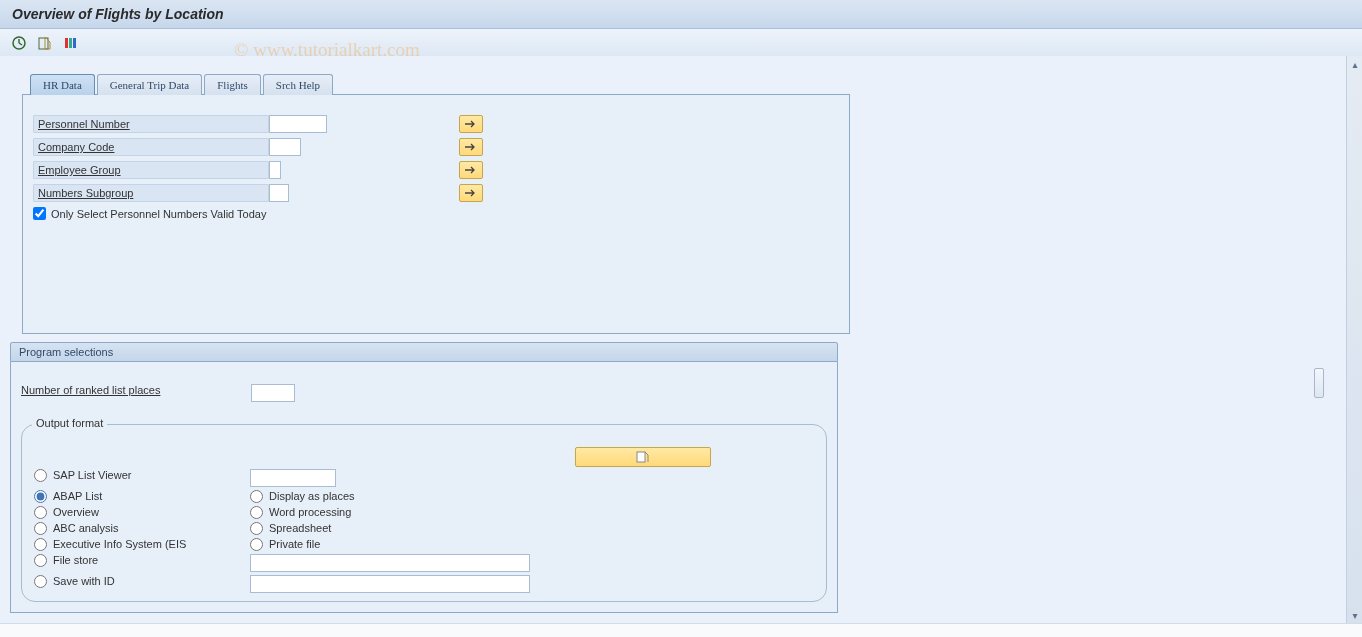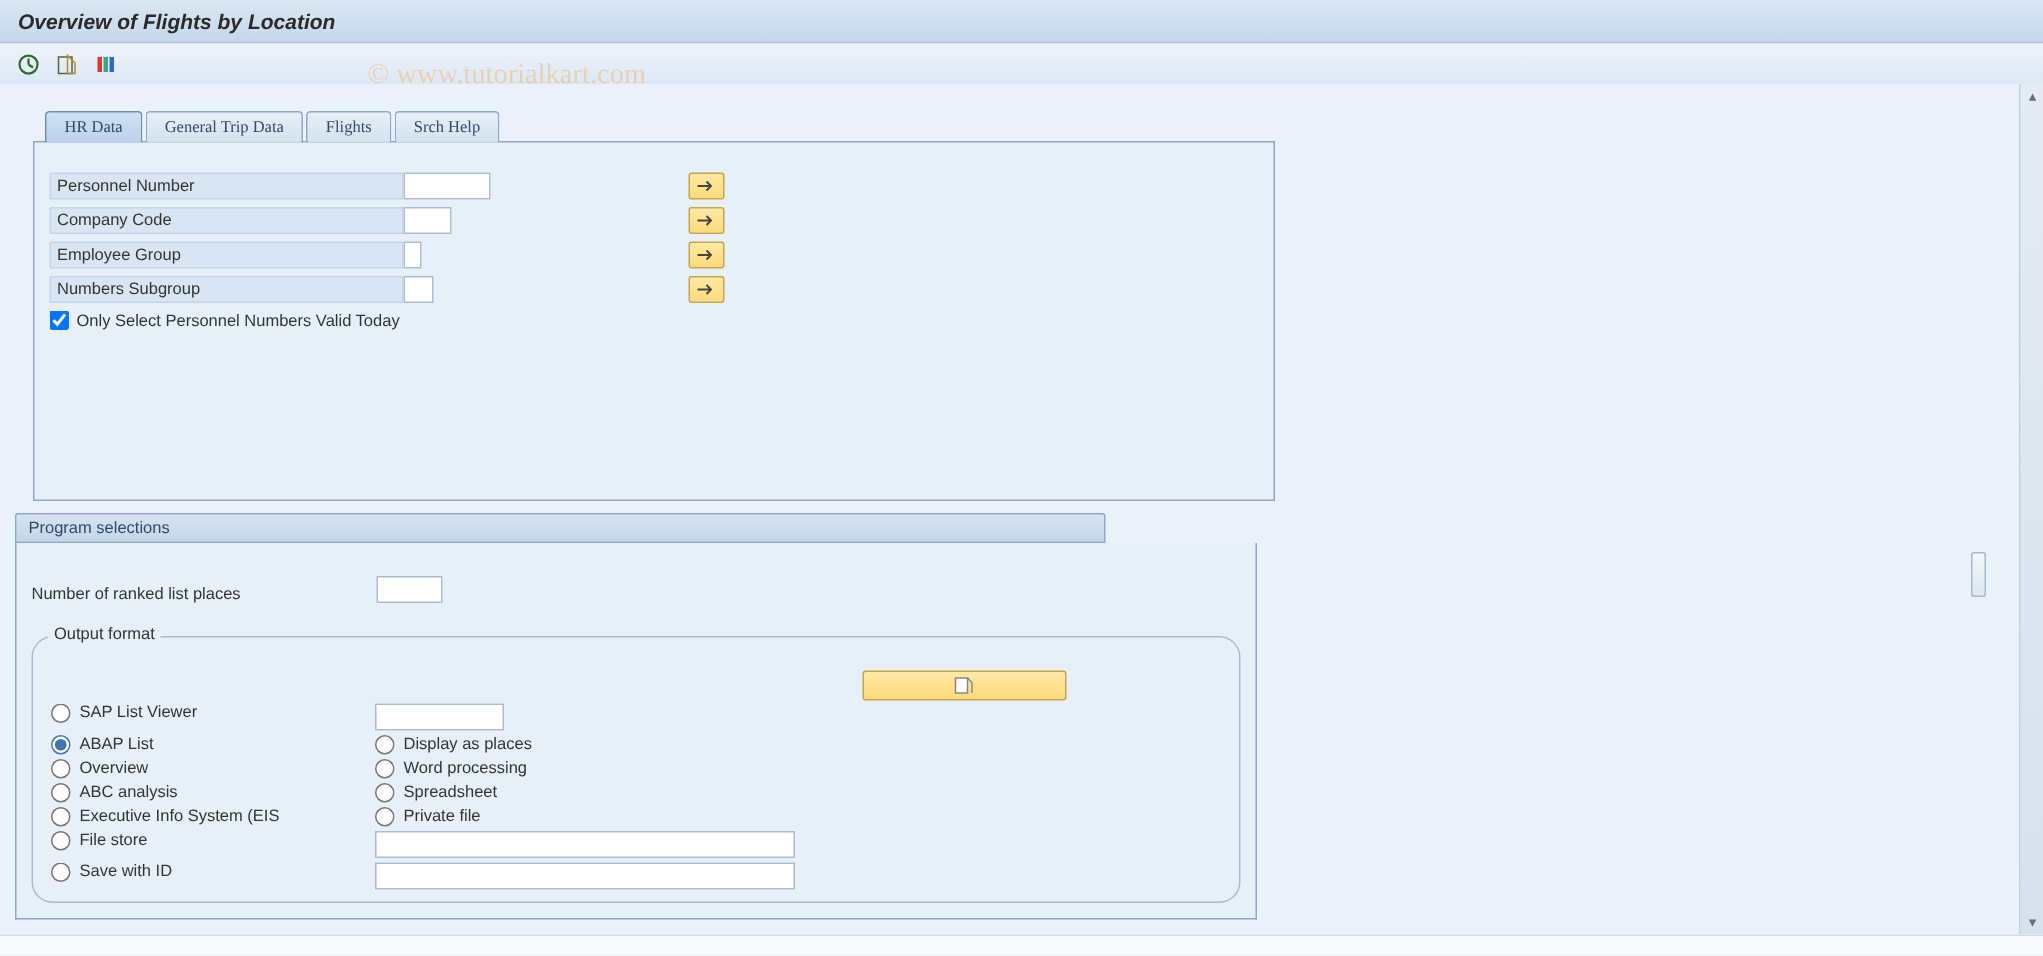--- a/index.html
+++ b/index.html
@@ -34,21 +34,21 @@
     .toolbar-icon {
       width: 18px; height: 18px;
       display: inline-flex;
       align-items: center;
       justify-content: center;
       cursor: pointer;
     }
     .watermark {
       position: absolute;
       top: 39px;
-      left: 245px;
+      left: 234px;
       color: rgba(255,140,0,0.28);
       font-size: 19px;
       font-family: Georgia, serif;
       pointer-events: none;
       z-index: 10;
     }
     .content-area {
       position: absolute;
       top: 56px;
       left: 0;
@@ -98,21 +98,21 @@
     }
     .tab-panel {
       border: 1px solid #8ea8c7;
       background: #e7eff8;
       margin-top: -1px;
       padding: 20px 10px 10px 10px;
       width: 828px;
       height: 240px;
       position: relative;
     }
-    .field-row { display:flex; align-items:flex-end; margin-bottom: 5px; }
+    .field-row { display:flex; align-items:flex-start; margin-bottom: 5px; text-decoration: underline; }
     .field-label-cell {
       width: 236px;
       background: #d9e5f2;
       border: 1px solid #c4d4e7;
       padding: 2px 4px;
       font-size: 11px;
       color: #333;
       border-radius: 1px;
       height: 18px;
       display:flex; align-items:center;
@@ -135,21 +135,21 @@
       cursor:pointer;
       margin-left: 2px;
     }
 
     .checkbox-row { display:flex; align-items:center; margin-top:2px; }
     .checkbox-row input { margin-right:5px; }
 
     
     .section-bar {
       margin-top: 8px;
-      width: 727px;
+      width: 828px;
       background: linear-gradient(#d6e3f1,#c4d6ea);
       border: 1px solid #8ea8c7;
       border-radius: 2px 2px 0 0;
       padding: 3px 8px;
       color: #2f4a6a;
       font-size: 11px;
     }
     .section-body {
       width: 828px;
       border-left: 1px solid #8ea8c7;

